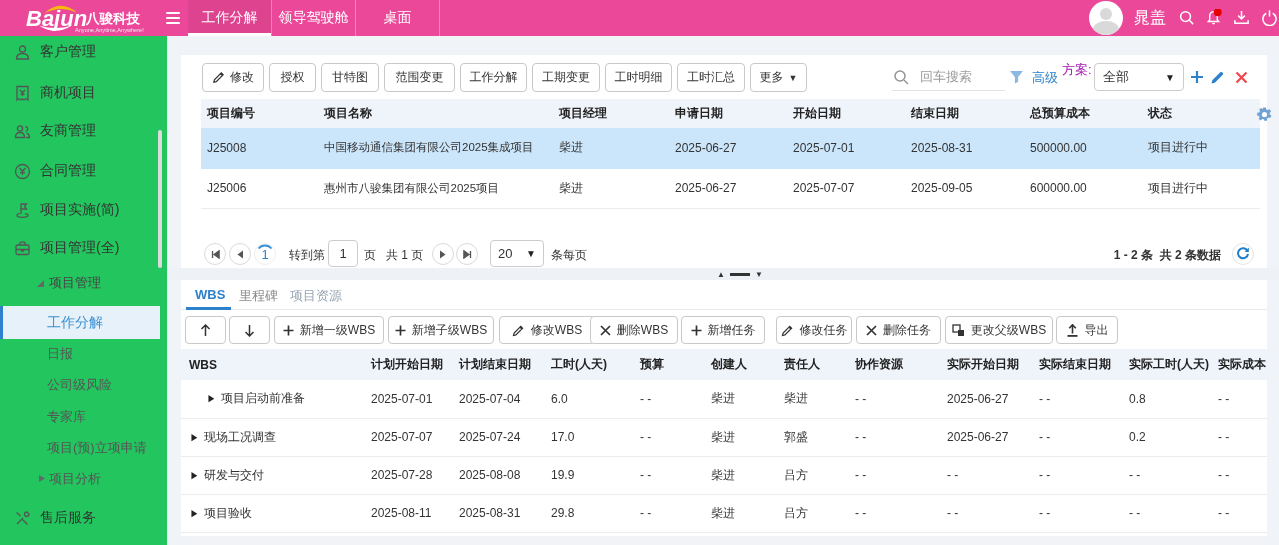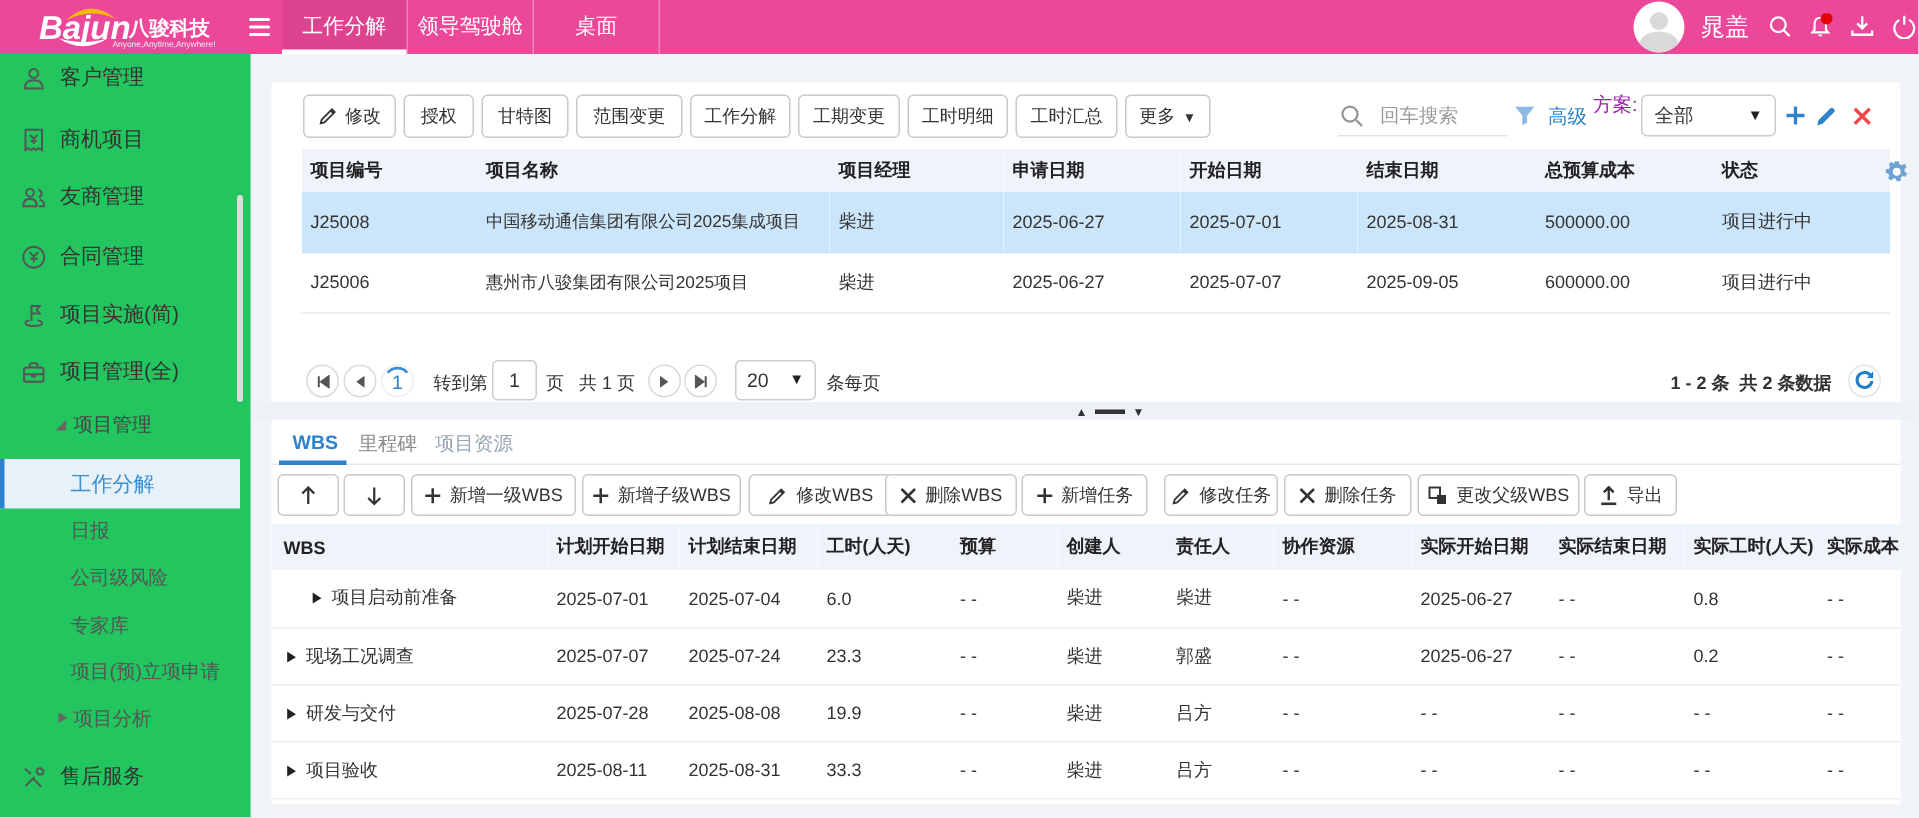--- a/index.html
+++ b/index.html
@@ -408,21 +408,21 @@
             <td>- -</td>
             <td>2025-06-27</td>
             <td>- -</td>
             <td>0.8</td>
             <td>- -</td>
           </tr>
       <tr>
             <td style="padding-left:9px"><span class="tri">▶</span>现场工况调查</td>
             <td>2025-07-07</td>
             <td>2025-07-24</td>
-            <td>23.3</td>
+            <td>17.0</td>
             <td>- -</td>
             <td>柴进</td>
             <td>郭盛</td>
             <td>- -</td>
             <td>2025-06-27</td>
             <td>- -</td>
             <td>0.2</td>
             <td>- -</td>
           </tr>
       <tr>
@@ -436,21 +436,21 @@
             <td>- -</td>
             <td>- -</td>
             <td>- -</td>
             <td>- -</td>
             <td>- -</td>
           </tr>
       <tr>
             <td style="padding-left:9px"><span class="tri">▶</span>项目验收</td>
             <td>2025-08-11</td>
             <td>2025-08-31</td>
-            <td>33.3</td>
+            <td>29.8</td>
             <td>- -</td>
             <td>柴进</td>
             <td>吕方</td>
             <td>- -</td>
             <td>- -</td>
             <td>- -</td>
             <td>- -</td>
             <td>- -</td>
           </tr>
     </tbody>

